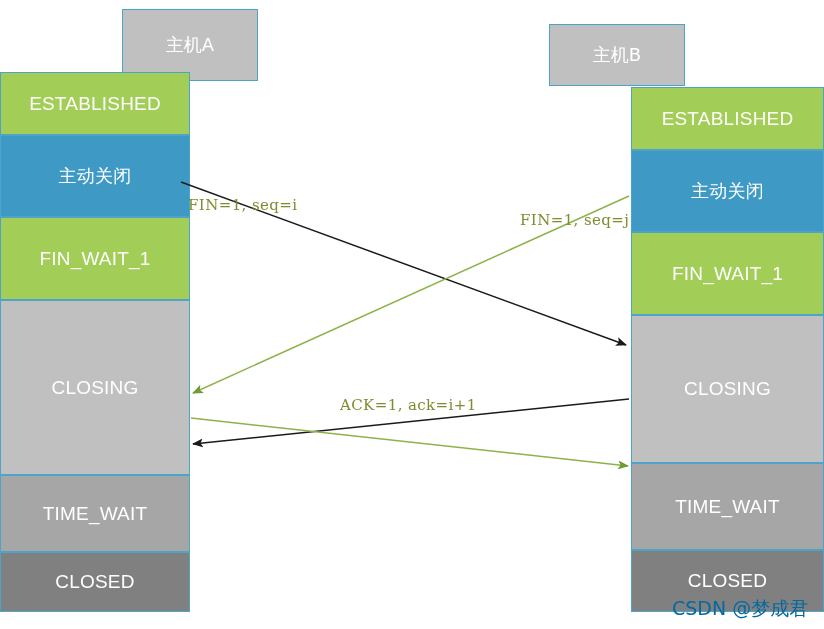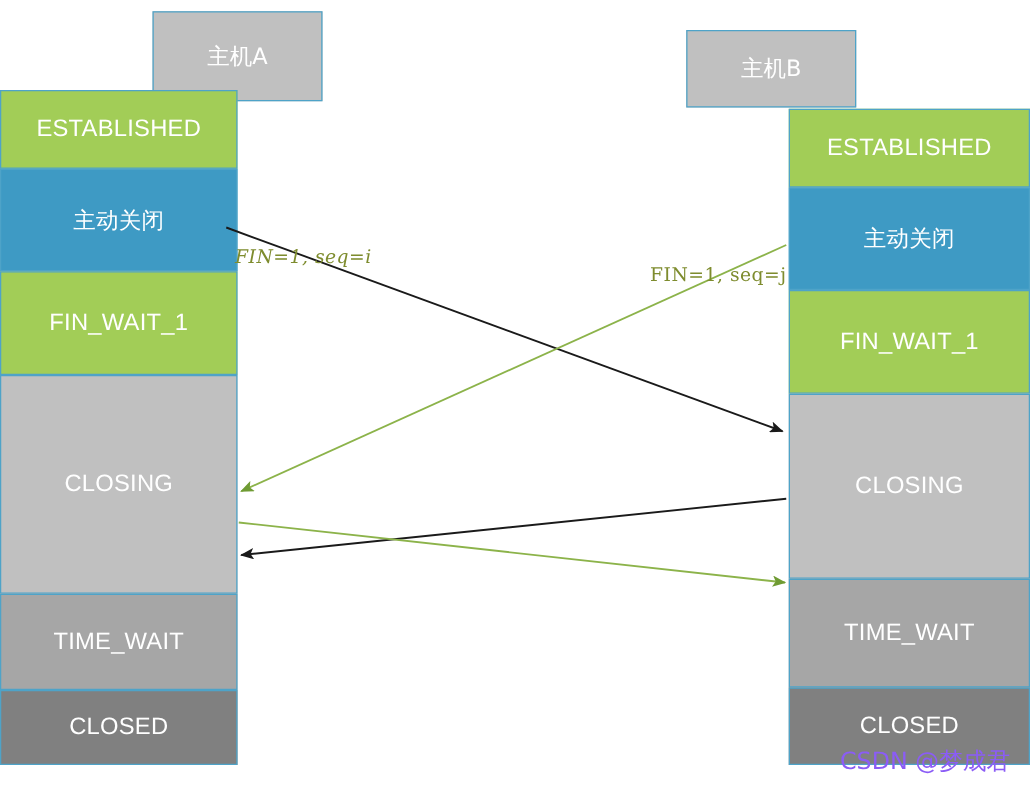--- a/index.html
+++ b/index.html
@@ -59,21 +59,21 @@
     font-size: 15px;
     color: #7E8C2E;
     white-space: nowrap;
     user-select: none;
     letter-spacing: 0.4px;
   }
   .watermark {
     position: absolute;
     font-family: "DejaVu Sans", sans-serif;
     font-size: 19px;
-    color: #8b5cf6;
+    color: #0369a1;
     white-space: nowrap;
     user-select: none;
   }
 </style>
 </head>
 <body>
 
 <div id="canvas">
 
   <div class="host-box" style="left:122px; top:9px; width:136px; height:72px; background:#C0C0C0;">
@@ -144,21 +144,22 @@
 
     <line x1="181" y1="182" x2="626" y2="345" stroke="#1A1A1A" stroke-width="1.5" marker-end="url(#arrowhead-black)"></line>
 
     <line x1="629" y1="196" x2="193" y2="393" stroke="#8CB34A" stroke-width="1.5" marker-end="url(#arrowhead-green)"></line>
 
     <line x1="629" y1="399" x2="193" y2="444" stroke="#1A1A1A" stroke-width="1.5" marker-end="url(#arrowhead-black)"></line>
 
     <line x1="191" y1="418" x2="628" y2="466" stroke="#8CB34A" stroke-width="1.5" marker-end="url(#arrowhead-green)"></line>
   </svg>
 
-  <div class="msg-label" style="left:188px; top:196px;font-style:italic;">FIN=1, seq=i</div>
+  <div class="msg-label" style="left:188px; top:196px;">FIN=1, seq=i</div>
 
   <div class="msg-label" style="left:520px; top:211px;">FIN=1, seq=j</div>
 
+  <div class="msg-label" style="left:340px; top:396px;">ACK=1, ack=i+1</div>
 
 
   <div class="watermark" style="left:672px; top:596px;">CSDN @梦成君</div>
 
 </div>
 
 </body></html>

